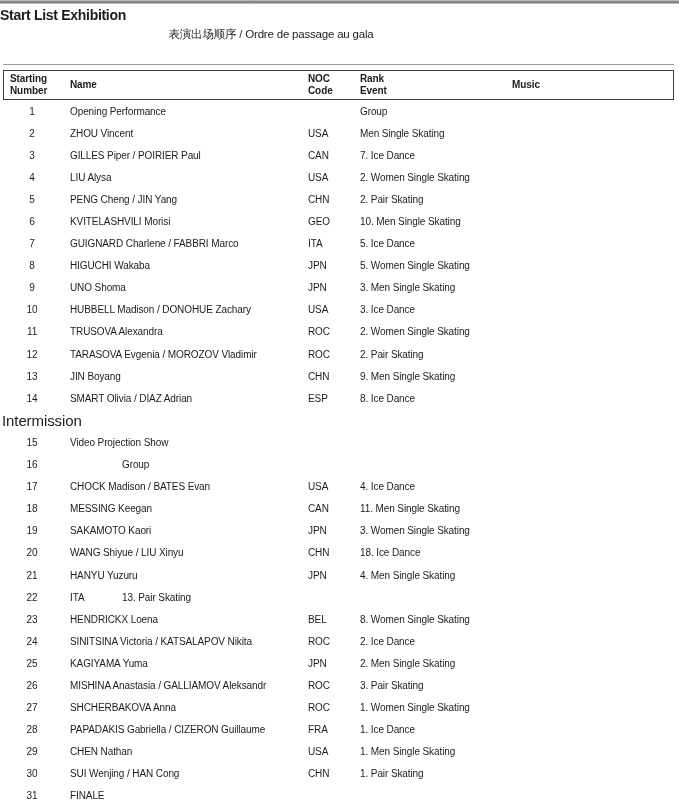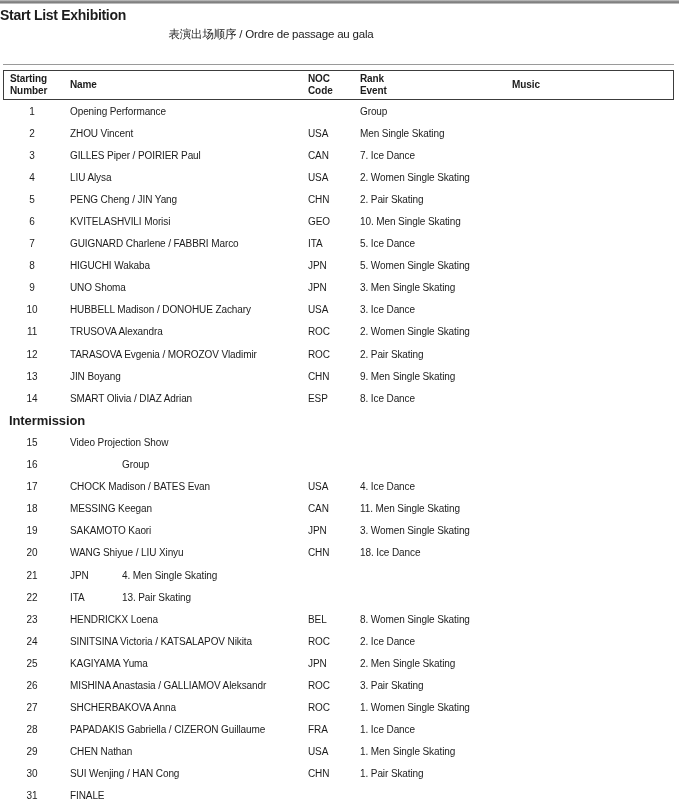--- a/index.html
+++ b/index.html
@@ -57,22 +57,22 @@
     height: 22.1px;
     font-size: 10px; letter-spacing: -0.1px;
     white-space: nowrap;
   }
   .c-num   { flex: 0 0 70px; text-align: center; padding-right: 6px; box-sizing: border-box; }
   .c-name  { flex: 0 0 238px; }
   .c-noc   { flex: 0 0 52px; }
   .c-rank  { flex: 0 0 152px; }
   .c-music { flex: 1 1 auto; }
   .row.section {
-    font-weight: bold; font-size: 13px;
-    padding-left: 9px; box-sizing: border-box;
+    font-weight: normal; font-size: 15px;
+    padding-left: 2px; box-sizing: border-box;
   }
 </style>
 </head>
 <body>
 
 <div class="page">
 
   <div class="topbar"></div>
 
   <div class="title">Start List Exhibition</div>
@@ -250,20 +250,21 @@
     <div class="row">
       <div class="c-num">20</div>
       <div class="c-name">WANG Shiyue / LIU Xinyu</div>
       <div class="c-noc">CHN</div>
       <div class="c-rank">18. Ice Dance</div>
       <div class="c-music"></div>
     </div>
 
     <div class="row">
       <div class="c-num">21</div>
+      <div class="c-name">HANYU Yuzuru</div>
       <div class="c-noc">JPN</div>
       <div class="c-rank">4. Men Single Skating</div>
       <div class="c-music"></div>
     </div>
 
     <div class="row">
       <div class="c-num">22</div>
       <div class="c-noc">ITA</div>
       <div class="c-rank">13. Pair Skating</div>
       <div class="c-music"></div>

